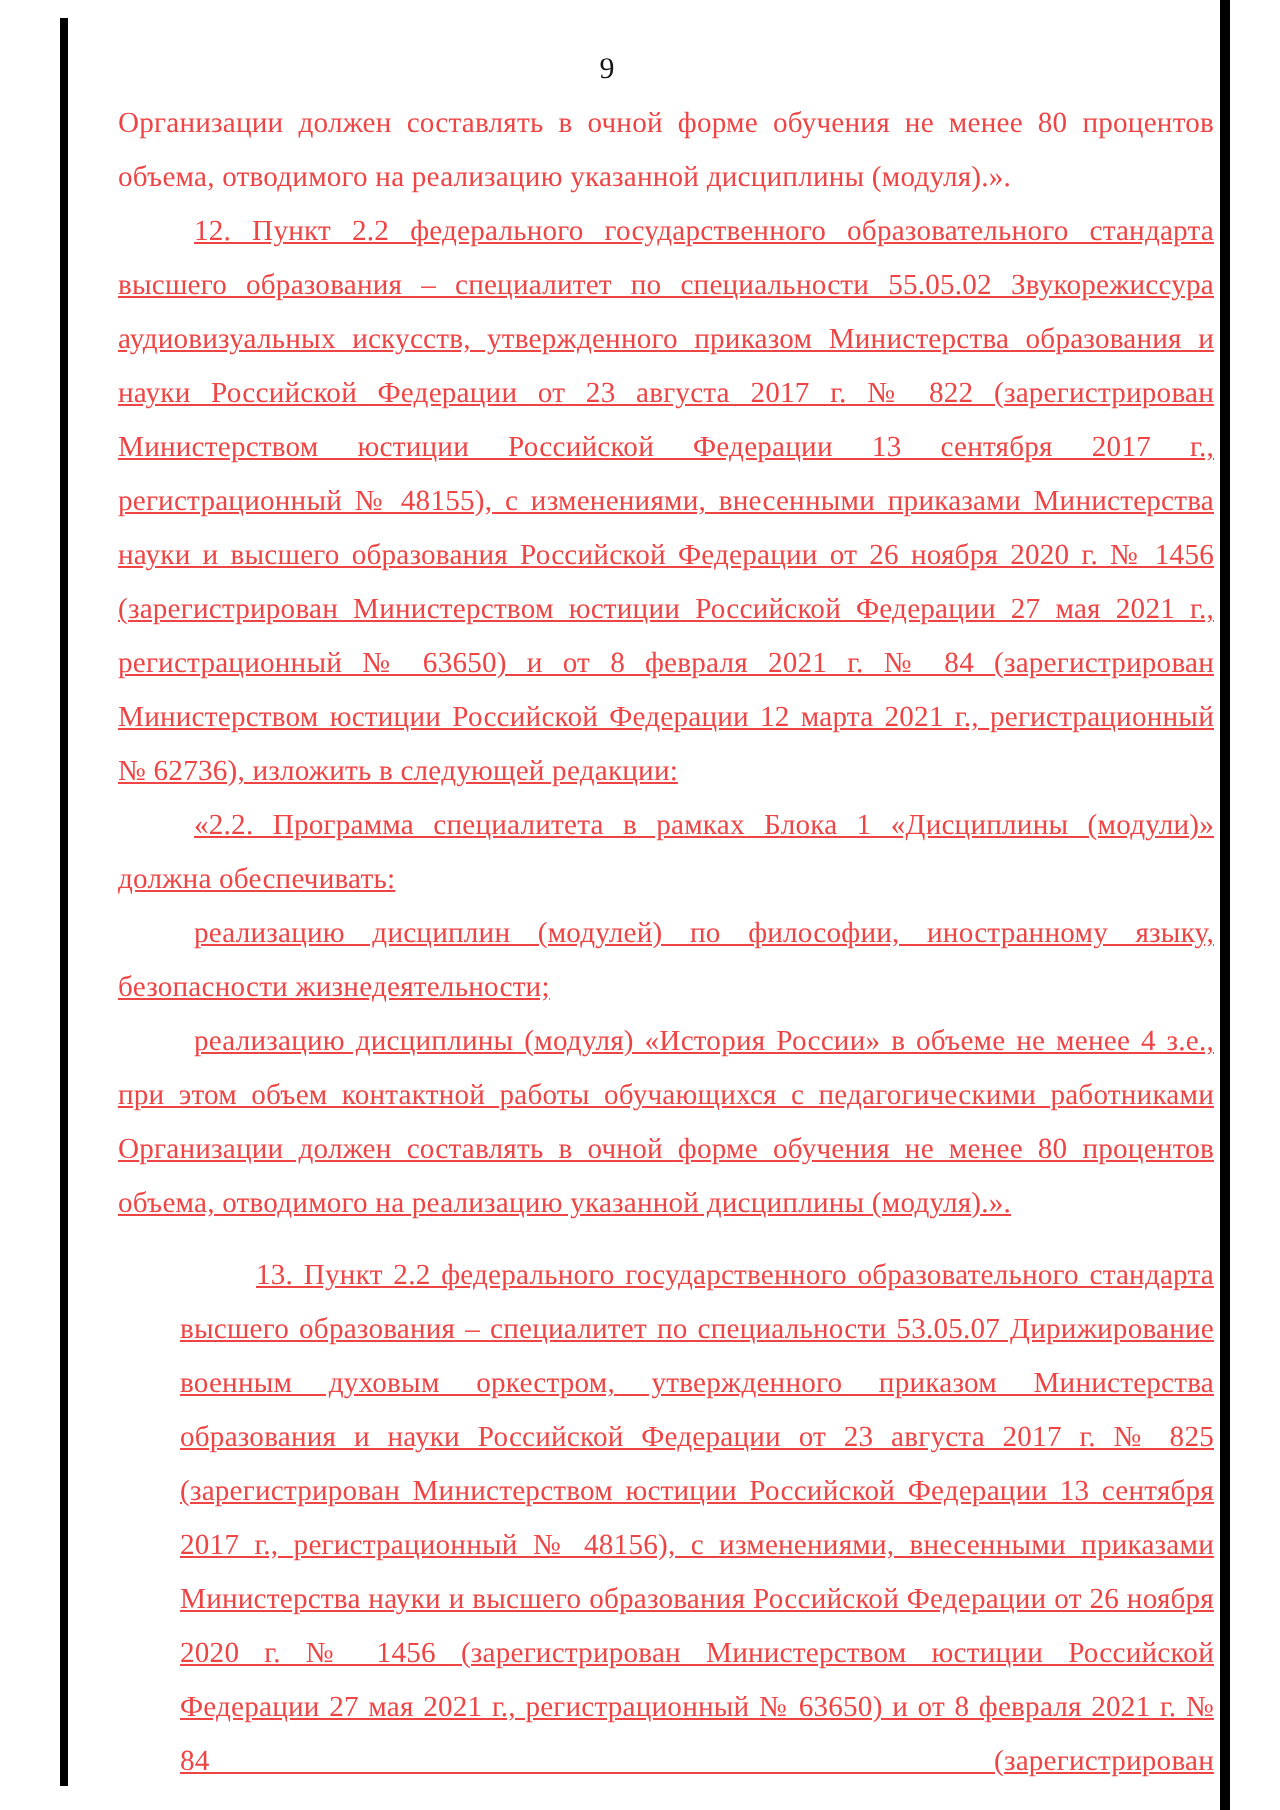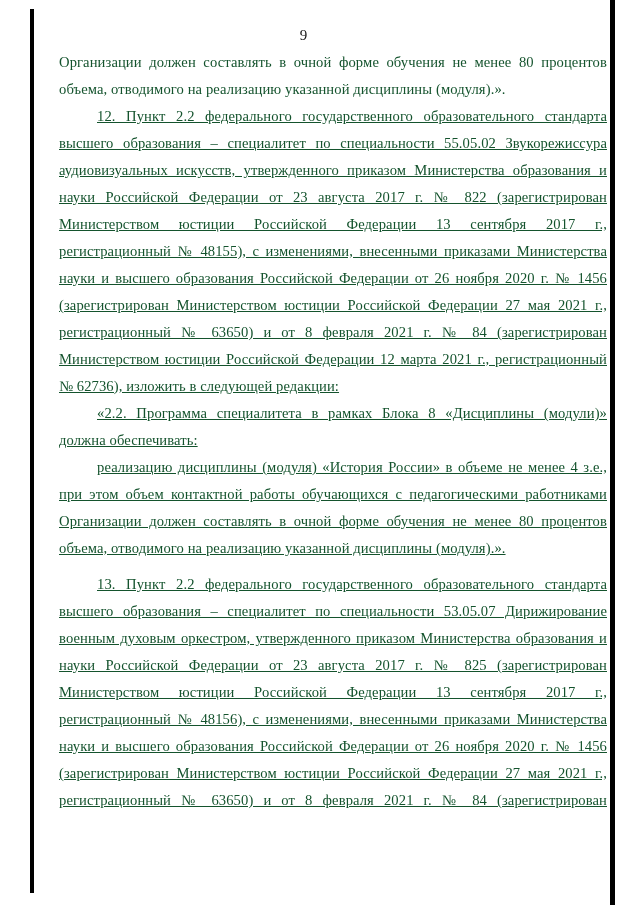--- a/index.html
+++ b/index.html
@@ -48,50 +48,52 @@
     color: #161616;
   }
   .content {
     position: absolute;
     left: 59px;
     right: 33px;
     top: 49px;
     font-size: 14.6px;
     line-height: 27px;
     text-align: justify;
-    color: #14532d;
+    color: #ef4444;
     letter-spacing: 0.1px;
   }
   .content p {
     margin: 0;
     padding: 0;
   }
   .content p.indent {
     text-indent: 38px;
     text-decoration: underline;
   }
   .content p.gap-above {
     margin-top: 9px;
+    margin-left: 31px;
   }
   
   .content p.justify-last {
     text-align-last: justify;
   }
 </style>
 </head>
 <body>
 
 <div class="page">
 
   <div class="scan-bar left"></div>
   <div class="scan-bar right"></div>
 
   <div class="page-number">9</div>
 
   <div class="content">
     <p class="para">Организации должен составлять в очной форме обучения не менее 80 процентов объема, отводимого на реализацию указанной дисциплины (модуля).».</p>
     <p class="para indent">12. Пункт 2.2 федерального государственного образовательного стандарта высшего образования – специалитет по специальности 55.05.02 Звукорежиссура аудиовизуальных искусств, утвержденного приказом Министерства образования и науки Российской Федерации от 23 августа 2017 г. № 822 (зарегистрирован Министерством юстиции Российской Федерации 13 сентября 2017 г., регистрационный № 48155), с изменениями, внесенными приказами Министерства науки и высшего образования Российской Федерации от 26 ноября 2020 г. № 1456 (зарегистрирован Министерством юстиции Российской Федерации 27 мая 2021 г., регистрационный № 63650) и от 8 февраля 2021 г. № 84 (зарегистрирован Министерством юстиции Российской Федерации 12 марта 2021 г., регистрационный № 62736), изложить в следующей редакции:</p>
-    <p class="para indent">«2.2. Программа специалитета в рамках Блока 8 «Дисциплины (модули)» должна обеспечивать:</p>
+    <p class="para indent">«2.2. Программа специалитета в рамках Блока 1 «Дисциплины (модули)» должна обеспечивать:</p>
+    <p class="para indent">реализацию дисциплин (модулей) по философии, иностранному языку, безопасности жизнедеятельности;</p>
     <p class="para indent">реализацию дисциплины (модуля) «История России» в объеме не менее 4 з.е., при этом объем контактной работы обучающихся с педагогическими работниками Организации должен составлять в очной форме обучения не менее 80 процентов объема, отводимого на реализацию указанной дисциплины (модуля).».</p>
     <p class="para indent gap-above justify-last">13. Пункт 2.2 федерального государственного образовательного стандарта высшего образования – специалитет по специальности 53.05.07 Дирижирование военным духовым оркестром, утвержденного приказом Министерства образования и науки Российской Федерации от 23 августа 2017 г. № 825 (зарегистрирован Министерством юстиции Российской Федерации 13 сентября 2017 г., регистрационный № 48156), с изменениями, внесенными приказами Министерства науки и высшего образования Российской Федерации от 26 ноября 2020 г. № 1456 (зарегистрирован Министерством юстиции Российской Федерации 27 мая 2021 г., регистрационный № 63650) и от 8 февраля 2021 г. № 84 (зарегистрирован</p>
   </div>
 
 </div>
 
 </body></html>

